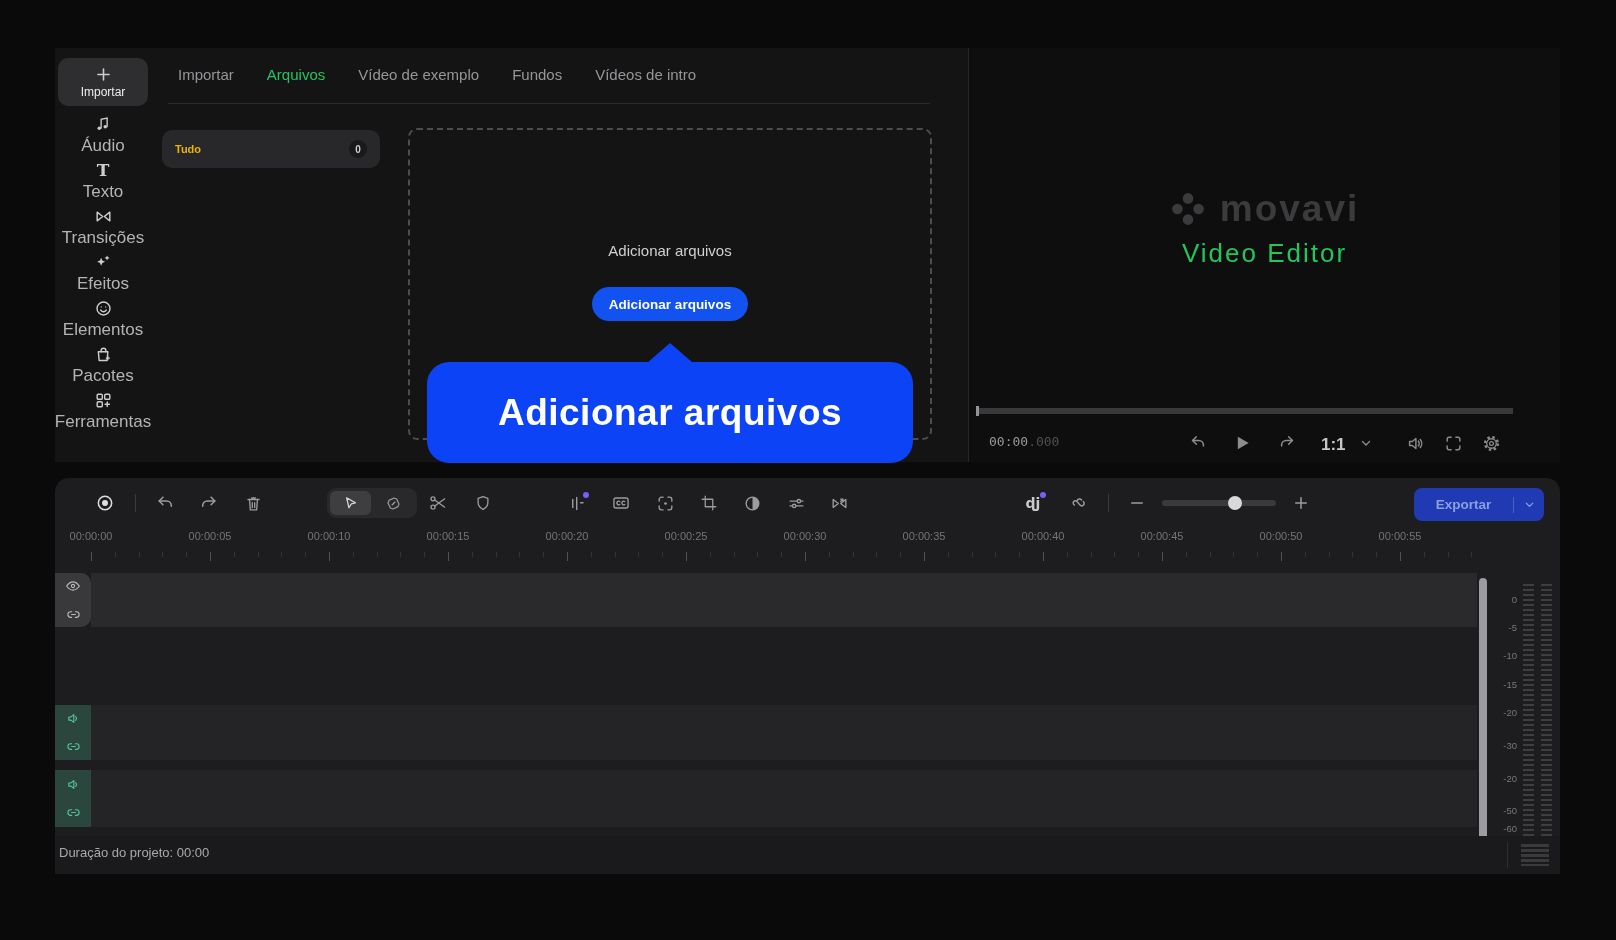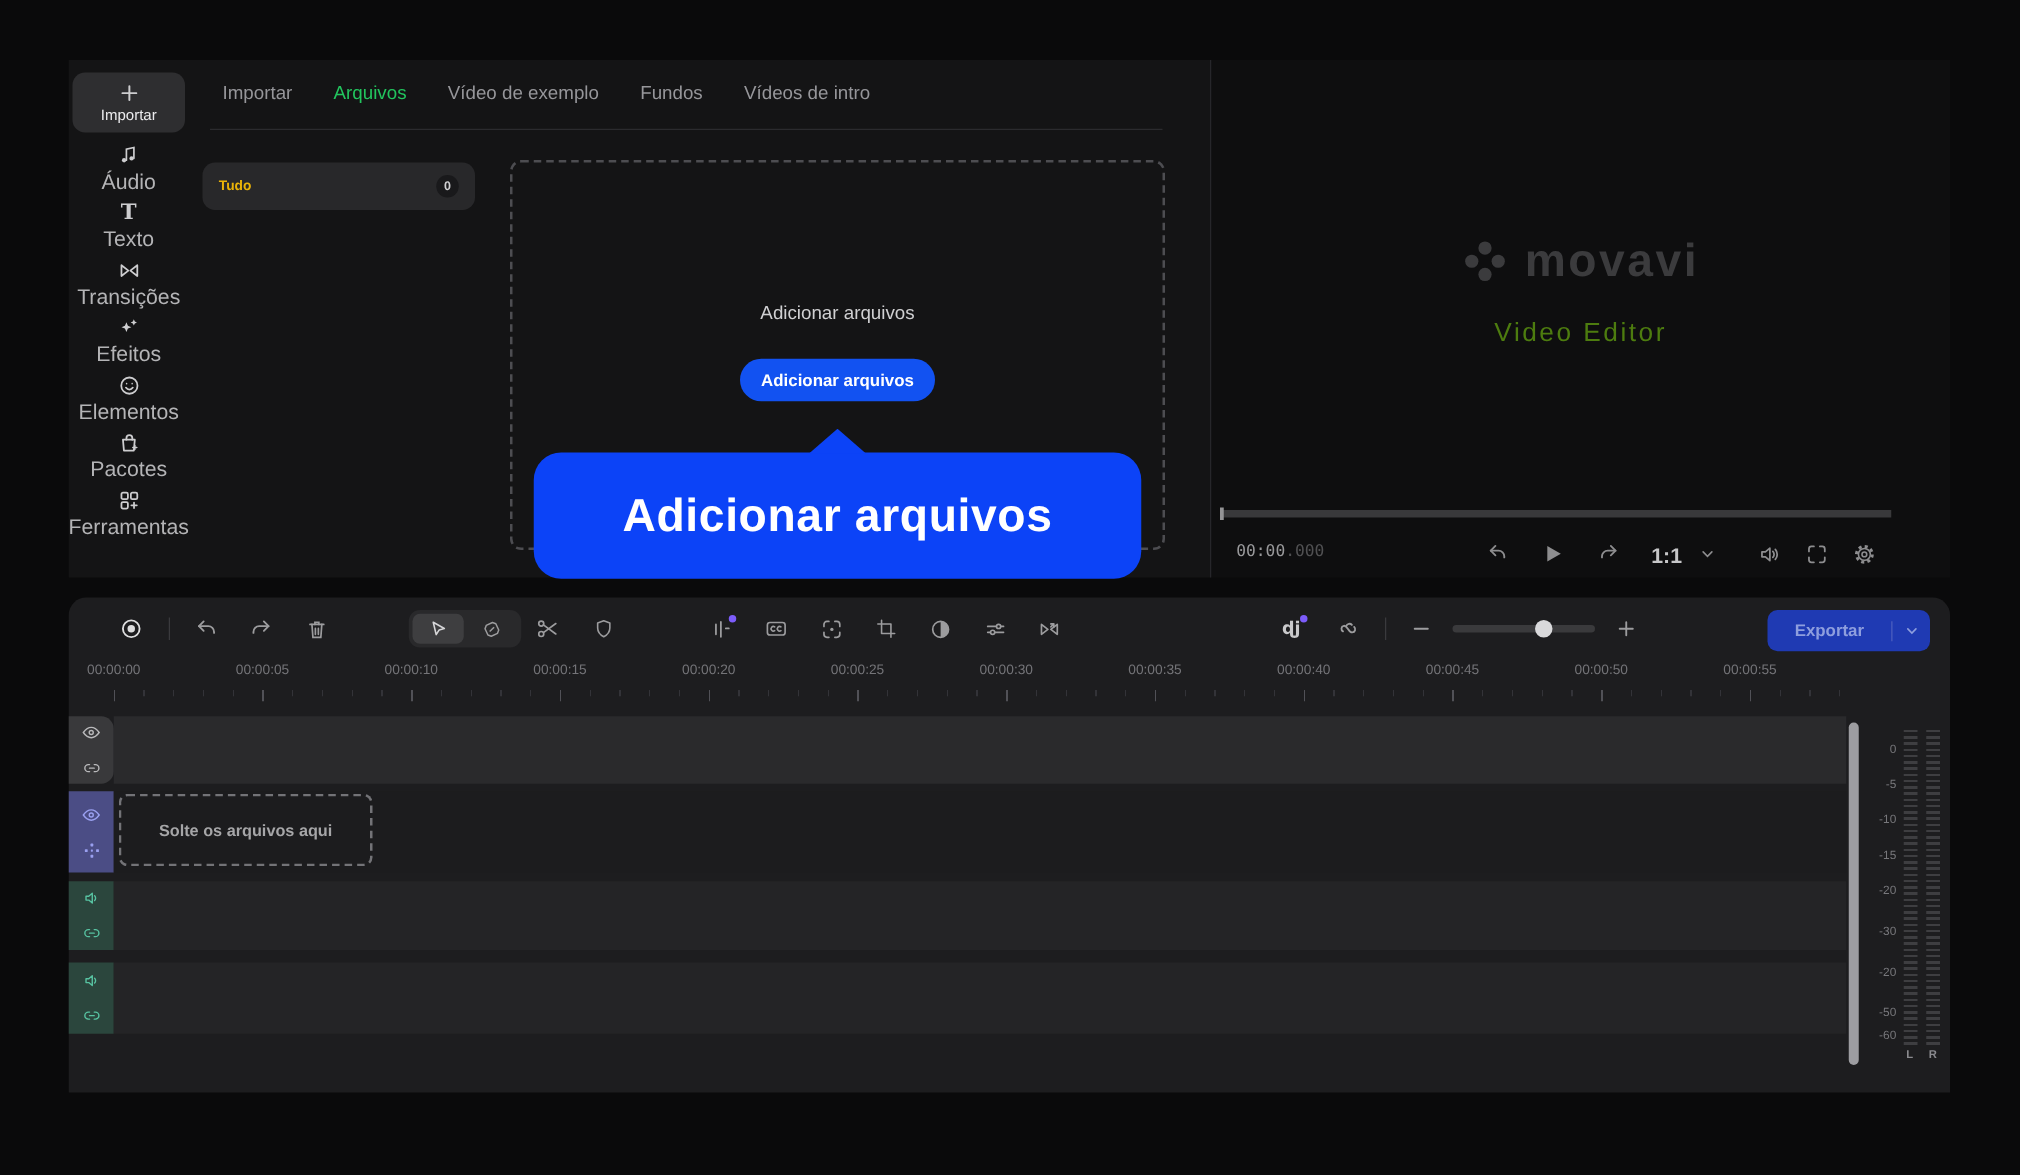--- a/index.html
+++ b/index.html
@@ -45,21 +45,21 @@
   .tooltip { position:absolute; left:427px; top:362px; width:486px; height:101px; background:#0c43f7; border-radius:22px;
      display:flex; align-items:center; justify-content:center; z-index:6; }
   .tooltip .arrow { position:absolute; top:-19px; left:50%; transform:translateX(-50%); width:46px; height:20px;
      background:#0c43f7; clip-path:polygon(50% 0, 100% 100%, 0 100%); }
   .tooltip .txt { font-size:37px; font-weight:bold; color:#ffffff; letter-spacing:0.5px; }
 
   
   .logo-block { position:absolute; left:0; right:0; top:140px; display:flex; flex-direction:column; align-items:center; }
   .logo-row { display:flex; align-items:center; gap:14px; }
   .logo-title { font-size:37px; font-weight:bold; color:#3b3b3d; letter-spacing:2px; }
-  .logo-sub { margin-top:25px; font-size:21px; color:#4d7c0f; letter-spacing:2px; }
+  .logo-sub { margin-top:8px; font-size:26px; color:#22c55e; letter-spacing:2px; }
   .seekbar { position:absolute; left:7px; top:360px; width:537px; height:6px; background:#39393b; }
   .seek-tick { position:absolute; left:0; top:-2px; width:3px; height:10px; background:#94949六; background:#949496; }
   .pv-ctrl { position:absolute; top:380px; left:0; right:0; height:30px; color:#8d8d8f; }
   .pv-time { position:absolute; left:20px; top:6px; font-family:"DejaVu Sans Mono", monospace; font-size:13px; color:#98989a; }
   .pv-time .ms { color:#505052;margin-top:16px; }
   .pv-ic { position:absolute; top:3px; width:24px; height:24px; display:flex; align-items:center; justify-content:center; cursor:pointer; color:#8d8d8f; }
   .pv-zoom { position:absolute; left:352px; top:7px; font-size:17px; font-weight:bold; color:#c6c6c8; cursor:pointer; }
 
   
   .timeline { position:absolute; left:55px; top:478px; width:1505px; height:396px; background:#1d1d1f; border-radius:14px 14px 0 0; }
@@ -469,44 +469,20 @@
           <svg width="15" height="15" viewBox="0 0 24 24" fill="none" stroke="currentColor" stroke-width="1.8" stroke-linecap="round">
               <path d="M9 7.5H7.5a4.5 4.5 0 0 0 0 9H9"></path>
               <path d="M15 7.5h1.5a4.5 4.5 0 0 1 0 9H15"></path>
               <path d="M9 12h6"></path>
             </svg>
         </span>
       </div>
       <div class="t-body"></div>
     </div>
 
-    <div class="track track2" style="width:1422px;">
-      <div class="t-head">
-        <span class="ic">
-          <svg width="16" height="16" viewBox="0 0 24 24" fill="none" stroke="currentColor" stroke-width="1.7">
-              <path d="M2.5 12C5.5 7.8 9 5.8 12 5.8s6.5 2 9.5 6.2c-3 4.2-6.5 6.2-9.5 6.2S5.5 16.2 2.5 12z"></path>
-              <circle cx="12" cy="12" r="2.4"></circle>
-            </svg>
-        </span>
-        <span class="ic">
-          <svg width="15" height="15" viewBox="0 0 24 24" fill="currentColor">
-              <rect x="10.2" y="3" width="3.6" height="3.6" rx="0.8"></rect>
-              <rect x="3" y="10.2" width="3.6" height="3.6" rx="0.8"></rect>
-              <rect x="17.4" y="10.2" width="3.6" height="3.6" rx="0.8"></rect>
-              <rect x="10.2" y="17.4" width="3.6" height="3.6" rx="0.8"></rect>
-              <rect x="10.7" y="10.7" width="2.6" height="2.6" rx="0.6"></rect>
-            </svg>
-        </span>
-      </div>
-      <div class="t-body">
-        <div class="drop-hint">
-          <span class="txt">Solte os arquivos aqui</span>
-        </div>
-      </div>
-    </div>
 
     <div class="track track3" style="width:1422px;">
       <div class="t-head">
         <span class="ic">
           <svg width="15" height="15" viewBox="0 0 24 24" fill="none" stroke="currentColor" stroke-width="1.8" stroke-linecap="round" stroke-linejoin="round">
               <path d="M4.5 9.5v5h3.5l4.5 3.8V5.7L8 9.5H4.5z"></path>
               <path d="M15.5 9a4.2 4.2 0 0 1 0 6"></path>
             </svg>
         </span>
         <span class="ic">
@@ -550,15 +526,20 @@
       <div class="db-label" style="top:262px">-30</div>
       <div class="db-label" style="top:295px">-20</div>
       <div class="db-label" style="top:327px">-50</div>
       <div class="db-label" style="top:345px">-60</div>
       <div class="meter-col" style="left:1468px"></div>
       <div class="meter-col" style="left:1486px"></div>
       <div class="ch-label" style="left:1470px">L</div>
       <div class="ch-label" style="left:1488px">R</div>
     </div>
 
+    <div class="tl-bottom">
+      <div class="duration">Duração do projeto: 00:00</div>
+      <div class="grid-sep"></div>
+      <div class="grid-ic"></div>
+    </div>
 
   </div>
 </div>
 
 </body></html>

